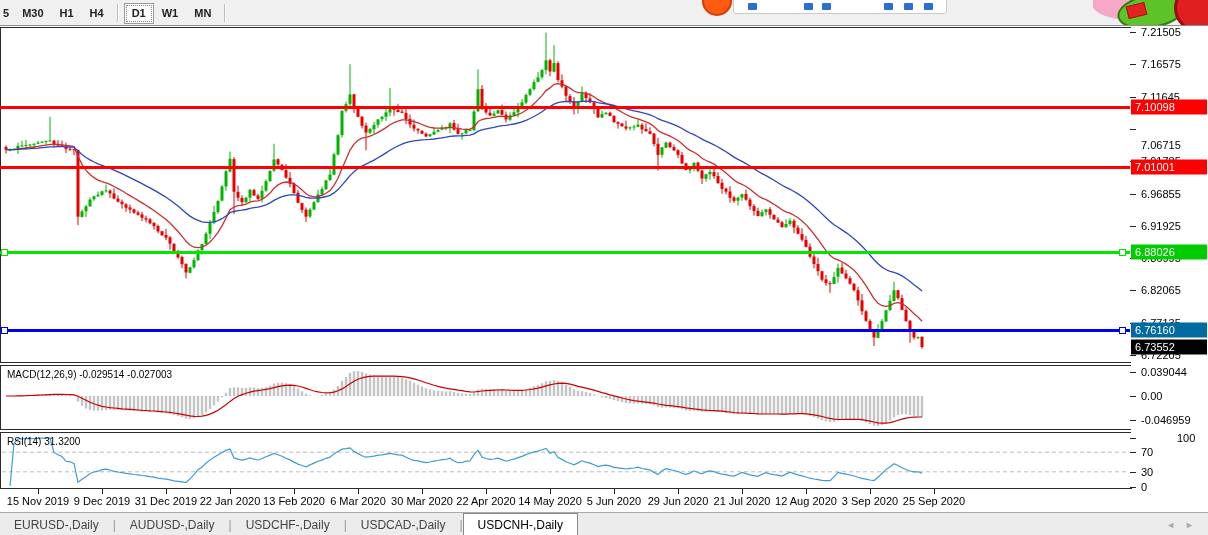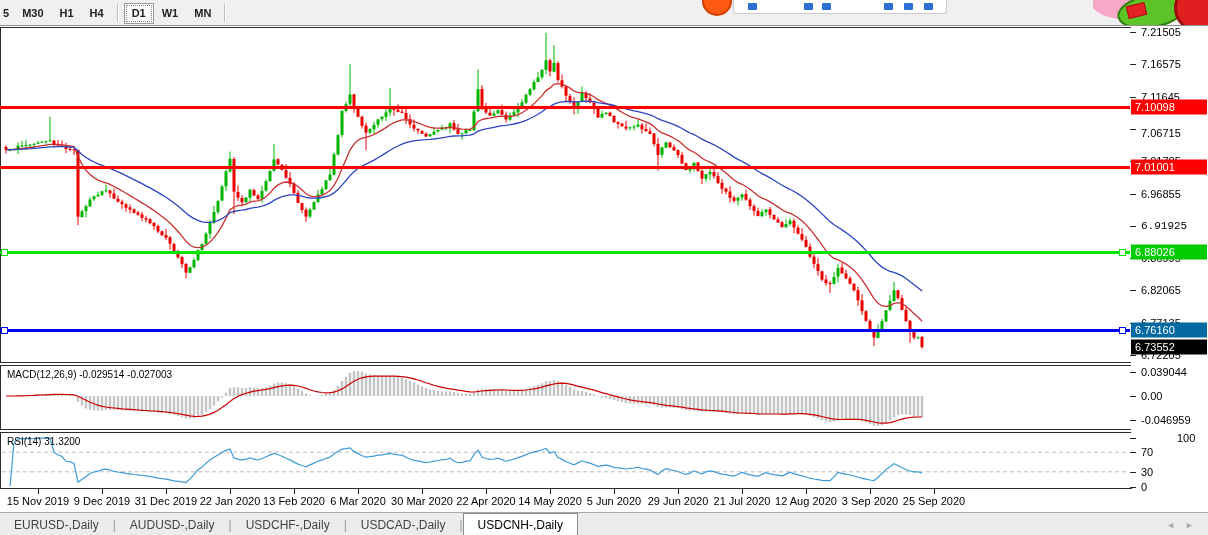--- a/index.html
+++ b/index.html
@@ -848,27 +848,27 @@
     </div>
   <div class="axis-col"></div>
   <div id="paxis-container">
       <div class="ptick" style="top:32px;"></div>
       <div class="plabel" style="top:32px;">7.21505</div>
       <div class="ptick" style="top:64.3px;"></div>
       <div class="plabel" style="top:64.3px;">7.16575</div>
       <div class="ptick" style="top:96.6px;"></div>
       <div class="plabel" style="top:96.6px;">7.11645</div>
       <div class="ptick" style="top:128.89999999999998px;"></div>
-      <div class="plabel" style="top:133px;">7.06715</div>
+      <div class="plabel" style="top:145px;">7.06715</div>
       <div class="ptick" style="top:161.2px;"></div>
       <div class="plabel" style="top:161.2px;">7.01785</div>
       <div class="ptick" style="top:193.5px;"></div>
       <div class="plabel" style="top:193.5px;">6.96855</div>
       <div class="ptick" style="top:225.79999999999998px;"></div>
-      <div class="plabel" style="top:225.79999999999998px;font-family:Liberation Mono, monospace;">6.91925</div>
+      <div class="plabel" style="top:225.79999999999998px;">6.91925</div>
       <div class="ptick" style="top:258.09999999999997px;"></div>
       <div class="plabel" style="top:258.09999999999997px;">6.86995</div>
       <div class="ptick" style="top:290.4px;"></div>
       <div class="plabel" style="top:290.4px;">6.82065</div>
       <div class="ptick" style="top:322.7px;"></div>
       <div class="plabel" style="top:322.7px;">6.77135</div>
       <div class="ptick" style="top:355px;"></div>
       <div class="plabel" style="top:355px;">6.72205</div>
       <div class="ptick" style="top:372px;"></div>
       <div class="plabel" style="top:372px;">0.039044</div>

